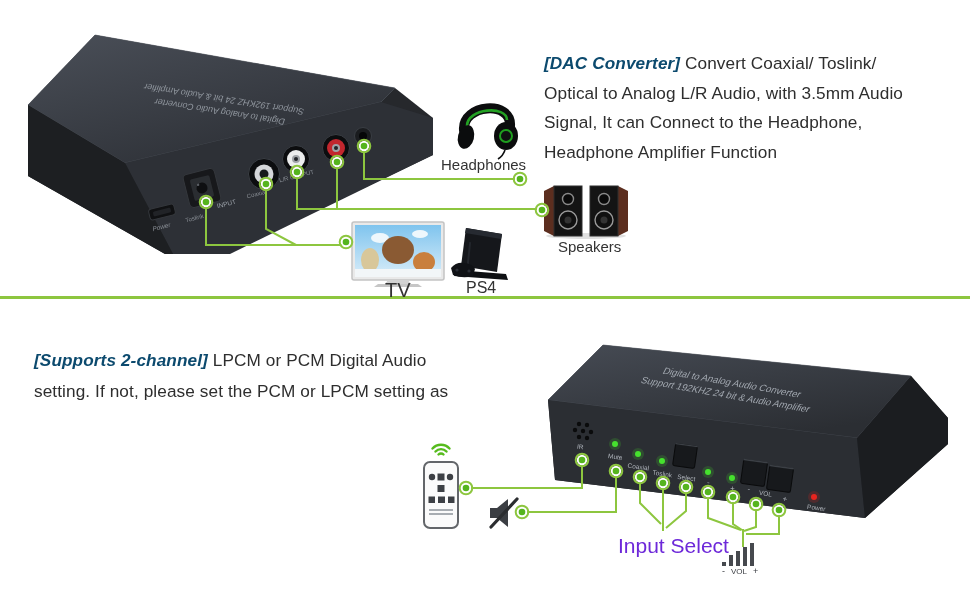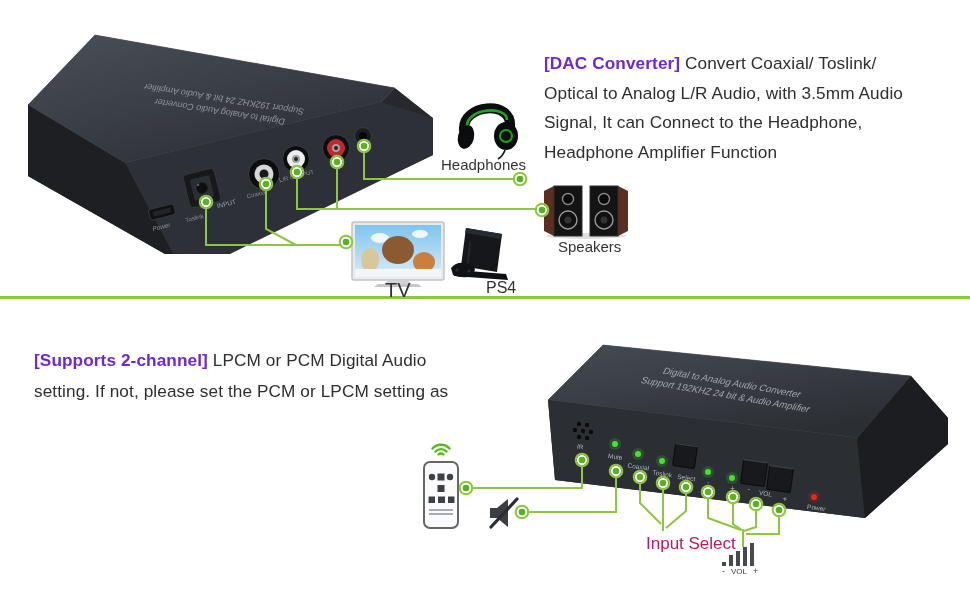--- a/index.html
+++ b/index.html
@@ -7,21 +7,21 @@
     width:970px;height:600px;position:relative;overflow:hidden;
     background:#ffffff;
     font-family:"Liberation Sans", sans-serif;
   }
   .abs{position:absolute;}
   
   .para{color:#2e2e2e;font-size:17.2px;letter-spacing:0.1px;}
   .para .pline{white-space:nowrap;}
   #para-top{left:544px;top:49px;line-height:29.5px;}
   #para-bottom{left:34px;top:337px;line-height:31px;margin-top:8px;}
-  .para .b{font-weight:bold;color:#6d28d9;}
+  .para .b{font-weight:bold;color:#0c4a6e;font-style:italic;}
   
   .itemlabel{color:#333;font-size:15px;}
   
   #divider{left:0;top:296px;width:970px;height:3px;background:#8dc63f;}
   
   #overlay{left:0;top:0;z-index:6;pointer-events:none;}
   svg{display:block;}
   .devsvg{z-index:1;}
   .iconsvg{z-index:2;}
   .lbl{z-index:3;}
@@ -273,22 +273,22 @@
 </div>
 
 <div id="para-bottom" class="abs para lbl">
   <div class="pline"><span class="b">[Supports 2-channel]</span><span> LPCM or PCM Digital Audio</span></div>
   <div class="pline"><span>setting. If not, please set the PCM or LPCM setting as</span></div>
 </div>
 
 <div class="abs itemlabel lbl" style="left:441px;top:156px;">Headphones</div>
 <div class="abs itemlabel lbl" style="left:558px;top:238px;">Speakers</div>
 <div class="abs itemlabel lbl" style="left:385px;top:279px;font-size:20px;">TV</div>
-<div class="abs itemlabel lbl" style="left:466px;top:279px;font-size:16px;margin-left:20px;">PS4</div>
-<div class="abs itemlabel lbl" style="left:646px;top:534px;font-size:17px;color:#be185d;">Input Select</div>
+<div class="abs itemlabel lbl" style="left:466px;top:279px;font-size:16px;">PS4</div>
+<div class="abs itemlabel lbl" style="left:618px;top:534px;font-size:21px;color:#6d28d9;">Input Select</div>
 
 <div id="divider" class="abs"></div>
 
 <svg id="overlay" class="abs" width="970" height="600" viewBox="0 0 970 600">
   <defs>
     <g id="dot">
       <circle r="5.2" fill="#ffffff"></circle>
       <circle r="6.3" fill="none" stroke="#8dc63f" stroke-width="2"></circle>
       <circle r="3.3" fill="#55b41e"></circle>
     </g>

